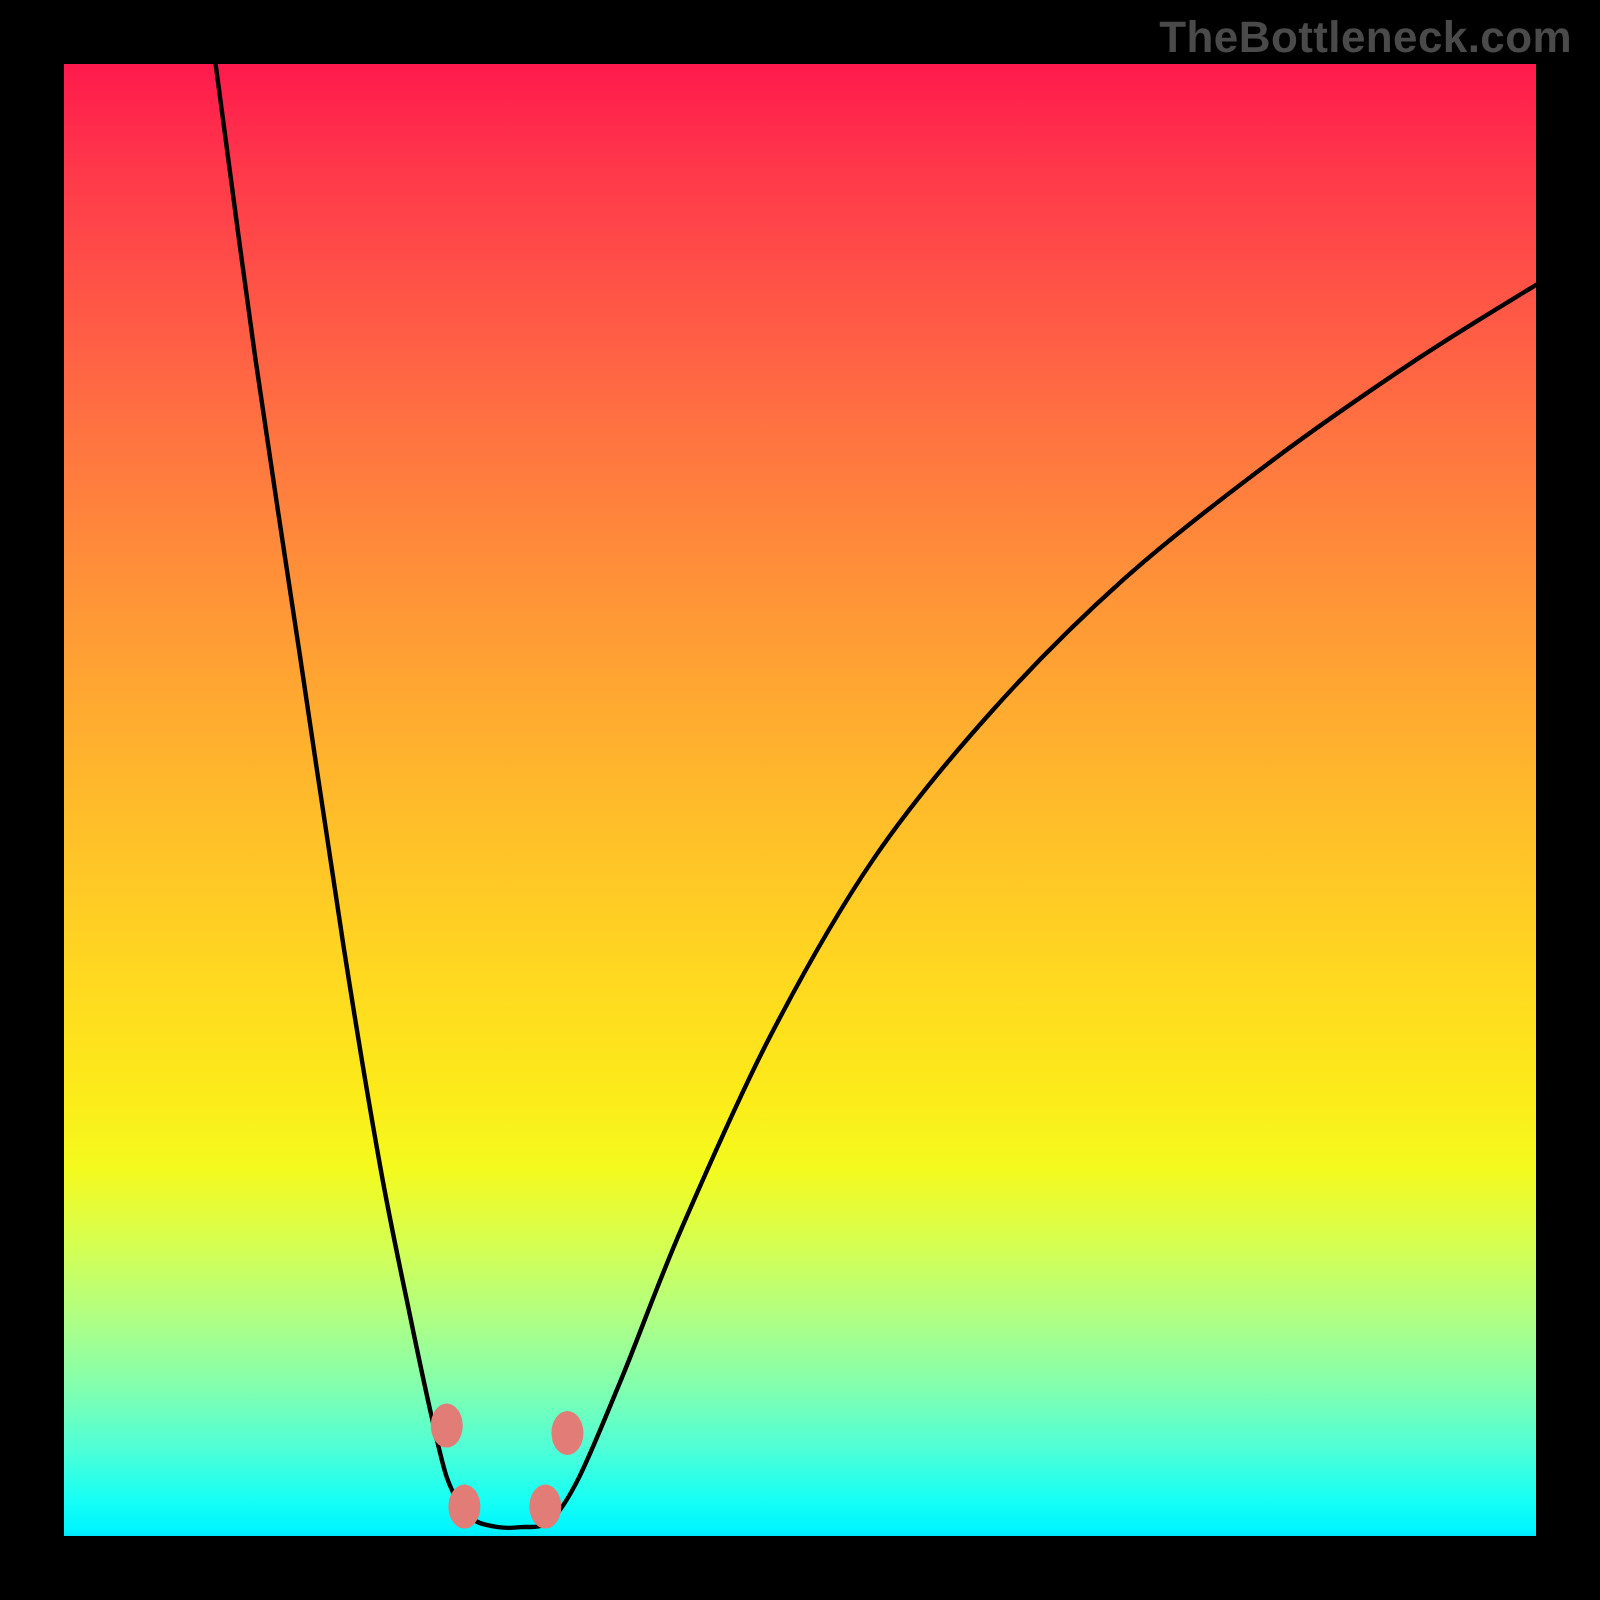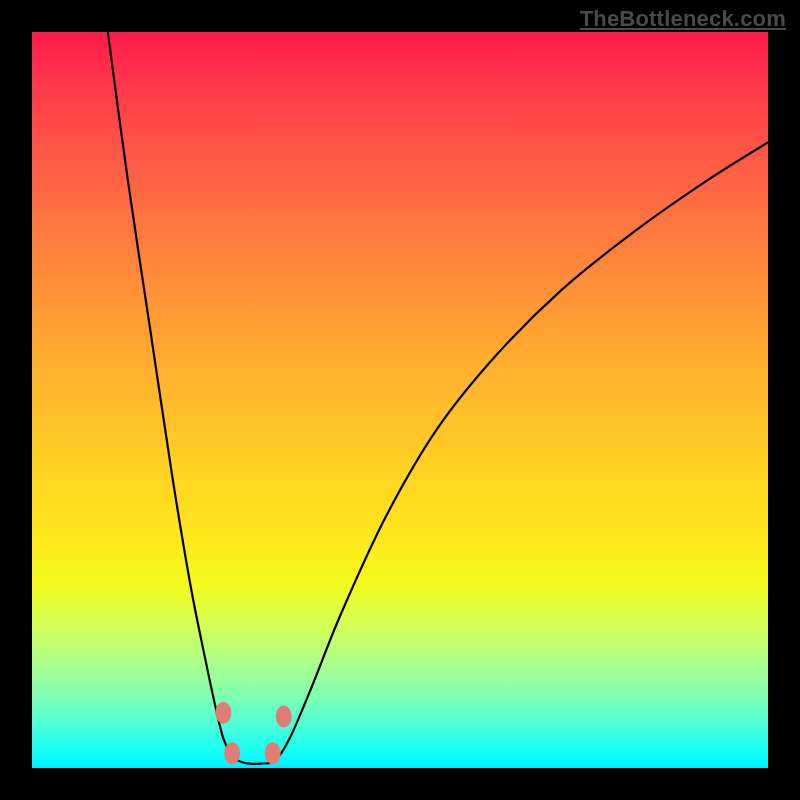--- a/index.html
+++ b/index.html
@@ -46,21 +46,20 @@
     );
   }
   .watermark {
     position: absolute;
     top: 6px;
     right: 14px;
     color: #4a4a4a;
     font-size: 22px;
     font-weight: 600;
     letter-spacing: 0.2px;
-    text-decoration: underline;
   }
   svg.curve {
     position: absolute;
     inset: 0;
     width: 736px;
     height: 736px;
     overflow: visible;
   }
 </style>
 </head>

